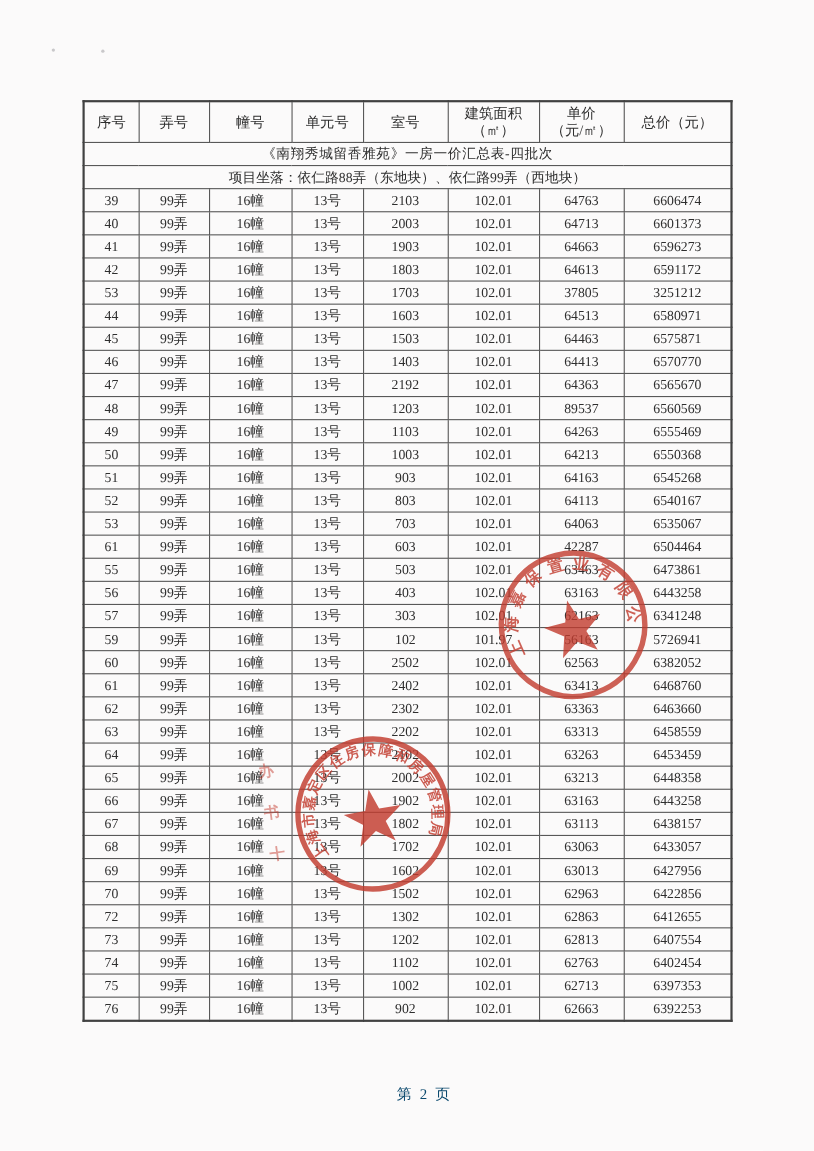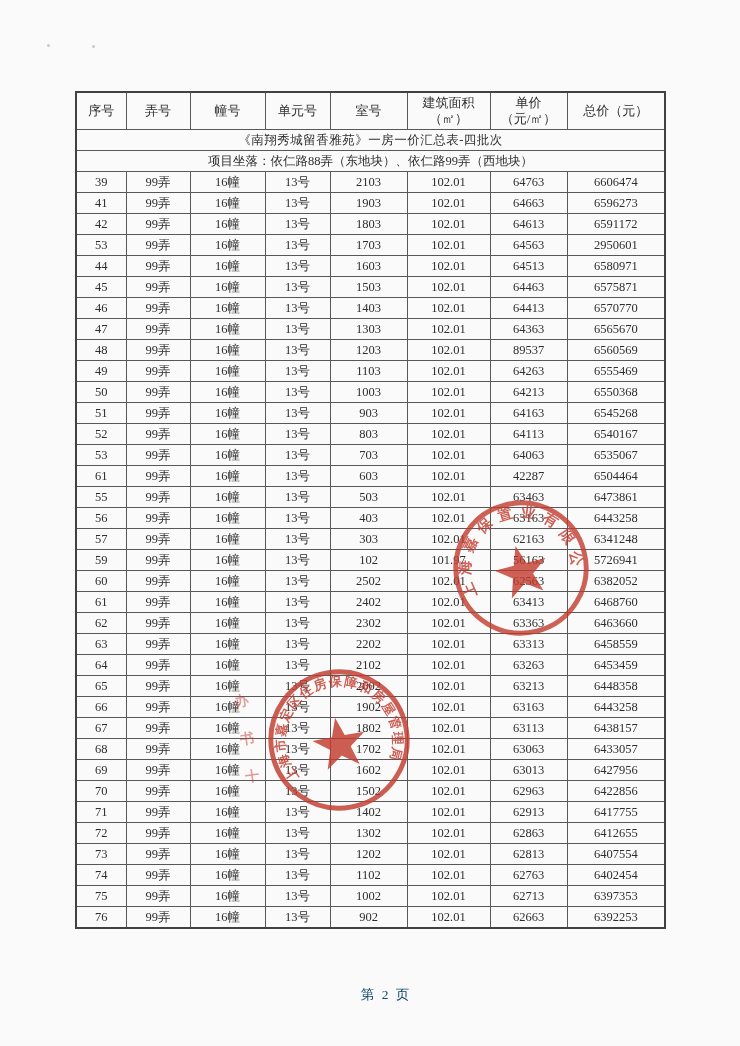--- a/index.html
+++ b/index.html
@@ -92,20 +92,30 @@
           <td>39</td>
           <td>99弄</td>
           <td>16幢</td>
           <td>13号</td>
           <td>2103</td>
           <td>102.01</td>
           <td>64763</td>
           <td>6606474</td>
         </tr>
         <tr>
+          <td>40</td>
+          <td>99弄</td>
+          <td>16幢</td>
+          <td>13号</td>
+          <td>2003</td>
+          <td>102.01</td>
+          <td>64713</td>
+          <td>6601373</td>
+        </tr>
+        <tr>
           <td>41</td>
           <td>99弄</td>
           <td>16幢</td>
           <td>13号</td>
           <td>1903</td>
           <td>102.01</td>
           <td>64663</td>
           <td>6596273</td>
         </tr>
         <tr>
@@ -118,22 +128,22 @@
           <td>64613</td>
           <td>6591172</td>
         </tr>
         <tr>
           <td>53</td>
           <td>99弄</td>
           <td>16幢</td>
           <td>13号</td>
           <td>1703</td>
           <td>102.01</td>
-          <td>64563</td>
-          <td>2950601</td>
+          <td>37805</td>
+          <td>3251212</td>
         </tr>
         <tr>
           <td>44</td>
           <td>99弄</td>
           <td>16幢</td>
           <td>13号</td>
           <td>1603</td>
           <td>102.01</td>
           <td>64513</td>
           <td>6580971</td>
@@ -156,21 +166,21 @@
           <td>1403</td>
           <td>102.01</td>
           <td>64413</td>
           <td>6570770</td>
         </tr>
         <tr>
           <td>47</td>
           <td>99弄</td>
           <td>16幢</td>
           <td>13号</td>
-          <td>1303</td>
+          <td>2192</td>
           <td>102.01</td>
           <td>64363</td>
           <td>6565670</td>
         </tr>
         <tr>
           <td>48</td>
           <td>99弄</td>
           <td>16幢</td>
           <td>13号</td>
           <td>1203</td>
@@ -380,30 +390,20 @@
         </tr>
         <tr>
           <td>70</td>
           <td>99弄</td>
           <td>16幢</td>
           <td>13号</td>
           <td>1502</td>
           <td>102.01</td>
           <td>62963</td>
           <td>6422856</td>
-        </tr>
-        <tr>
-          <td>71</td>
-          <td>99弄</td>
-          <td>16幢</td>
-          <td>13号</td>
-          <td>1402</td>
-          <td>102.01</td>
-          <td>62913</td>
-          <td>6417755</td>
         </tr>
         <tr>
           <td>72</td>
           <td>99弄</td>
           <td>16幢</td>
           <td>13号</td>
           <td>1302</td>
           <td>102.01</td>
           <td>62863</td>
           <td>6412655</td>

